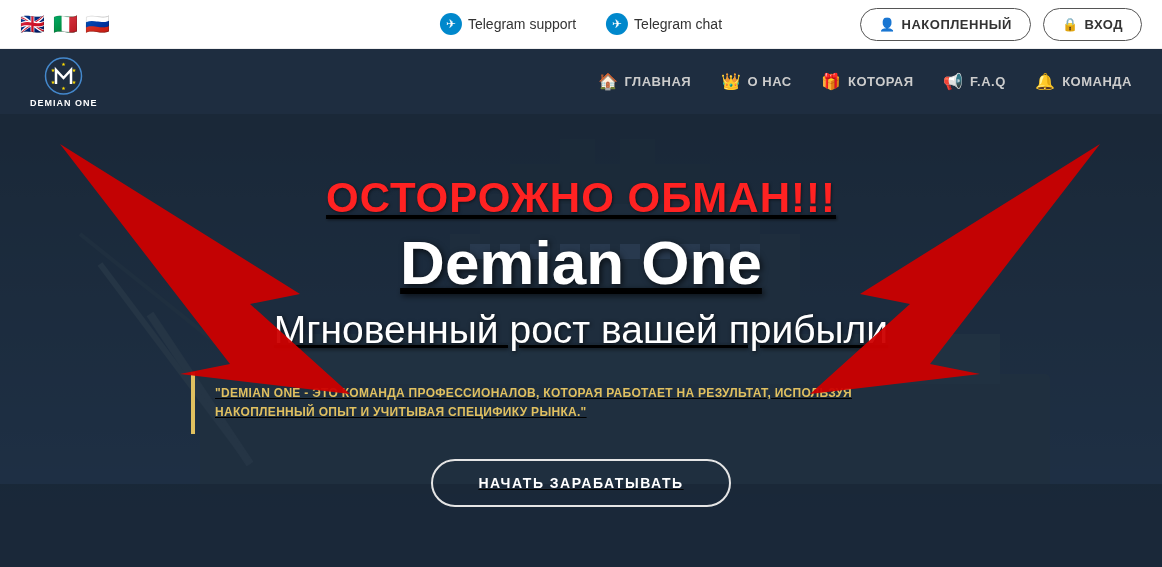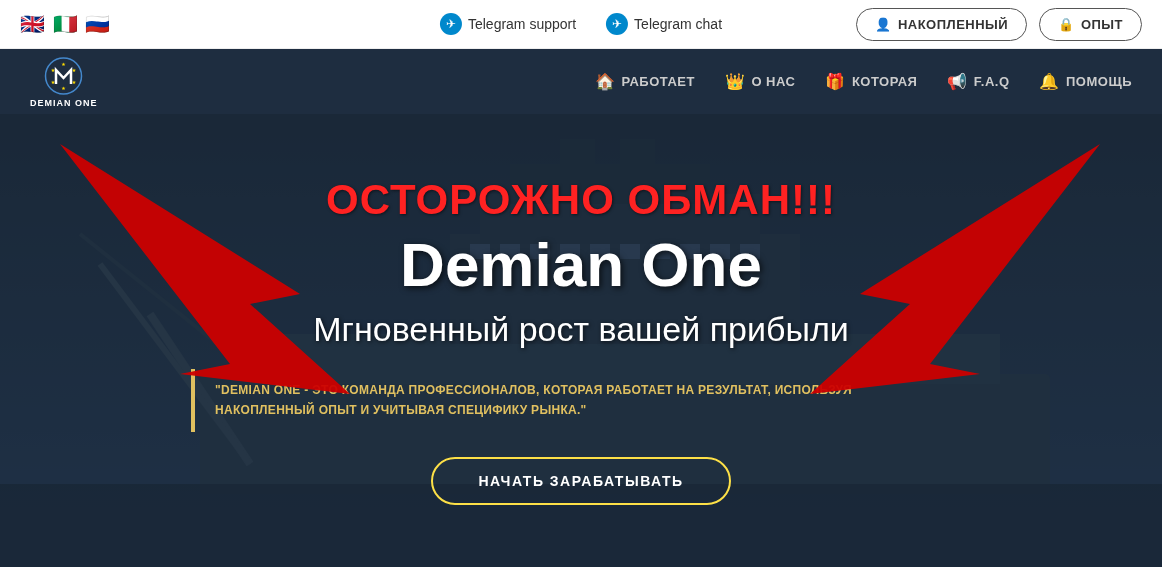--- a/index.html
+++ b/index.html
@@ -118,20 +118,21 @@
     .hero {
       position: relative;
       width: 1162px;
       height: 453px;
       background: #1a2a3a;
       overflow: hidden;
       display: flex;
       flex-direction: column;
       align-items: center;
       justify-content: center;
+      text-decoration: underline;
     }
     
     .ship-bg {
       position: absolute;
       bottom: 0;
       right: 0;
       width: 100%;
       height: 100%;
       opacity: 0.35;
     }
@@ -154,21 +155,21 @@
       font-size: 62px;
       font-weight: 900;
       text-align: center;
       margin-bottom: 10px;
       text-shadow: 2px 2px 6px rgba(0,0,0,0.7);
     }
     .hero-subtitle {
       position: relative;
       z-index: 10;
       color: #fff;
-      font-size: 34px;
+      font-size: 39px;
       font-weight: 400;
       text-align: center;
       margin-bottom: 20px;
       text-shadow: 1px 1px 4px rgba(0,0,0,0.7);
     }
     .hero-quote {
       position: relative;
       z-index: 10;
       color: #e0c060;
       font-size: 12px;
@@ -179,21 +180,21 @@
       border-left: 4px solid #e0c060;
       margin-bottom: 25px;
       letter-spacing: 0.3px;
       line-height: 1.6;
     }
     .hero-cta {
       position: relative;
       z-index: 10;
       padding: 14px 45px;
       border-radius: 30px;
-      border: 2px solid #fde047;
+      border: 2px solid #e5e5e5;
       background: transparent;
       color: #fff;
       font-size: 14px;
       font-weight: 700;
       letter-spacing: 1.5px;
       cursor: pointer;
     }
 
     
     .arrow-overlay {
@@ -224,21 +225,21 @@
     </a>
   </div>
 
   <div class="top-bar-right">
     <button class="btn-register">
       <span>👤</span>
       <span>НАКОПЛЕННЫЙ</span>
     </button>
     <button class="btn-login">
       <span>🔒</span>
-      <span>ОПЫТ</span>
+      <span>ВХОД</span>
     </button>
   </div>
 </div>
 
 <div class="nav-bar">
   <div class="logo-area">
     <svg class="logo-icon" viewBox="0 0 55 40" fill="none">
 
       <circle cx="27.5" cy="20" r="18" stroke="#4488cc" stroke-width="1.5" fill="none"></circle>
 
@@ -250,37 +251,37 @@
       <text x="17" y="16" fill="#ffdd00" font-size="5" text-anchor="middle">★</text>
 
       <path d="M20 28 L20 14 L27.5 22 L35 14 L35 28" stroke="white" stroke-width="2.5" fill="none"></path>
     </svg>
     <span class="logo-text">DEMIAN ONE</span>
   </div>
 
   <nav class="nav-links">
     <a class="nav-link" href="#">
       <span class="nav-icon">🏠</span>
-      <span>РАБОТАЕТ</span>
+      <span>ГЛАВНАЯ</span>
     </a>
     <a class="nav-link" href="#">
       <span class="nav-icon">👑</span>
       <span>О НАС</span>
     </a>
     <a class="nav-link" href="#">
       <span class="nav-icon">🎁</span>
       <span>КОТОРАЯ</span>
     </a>
     <a class="nav-link" href="#">
       <span class="nav-icon">📢</span>
       <span>F.A.Q</span>
     </a>
     <a class="nav-link" href="#">
       <span class="nav-icon">🔔</span>
-      <span>ПОМОЩЬ</span>
+      <span>КОМАНДА</span>
     </a>
   </nav>
 </div>
 
 <div class="hero">
 
   <svg class="ship-bg" viewBox="0 0 1162 453" preserveAspectRatio="xMidYMid slice">
     <rect width="1162" height="453" fill="#1e3050"></rect>
 
     <defs>

